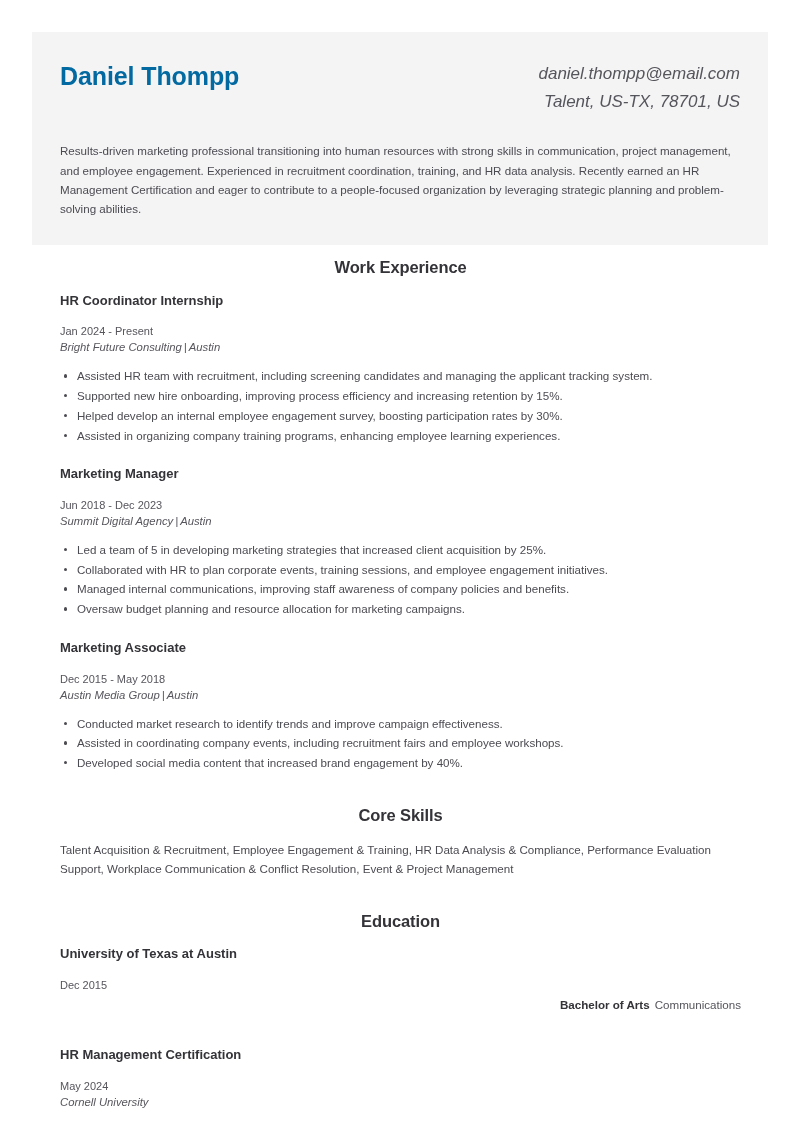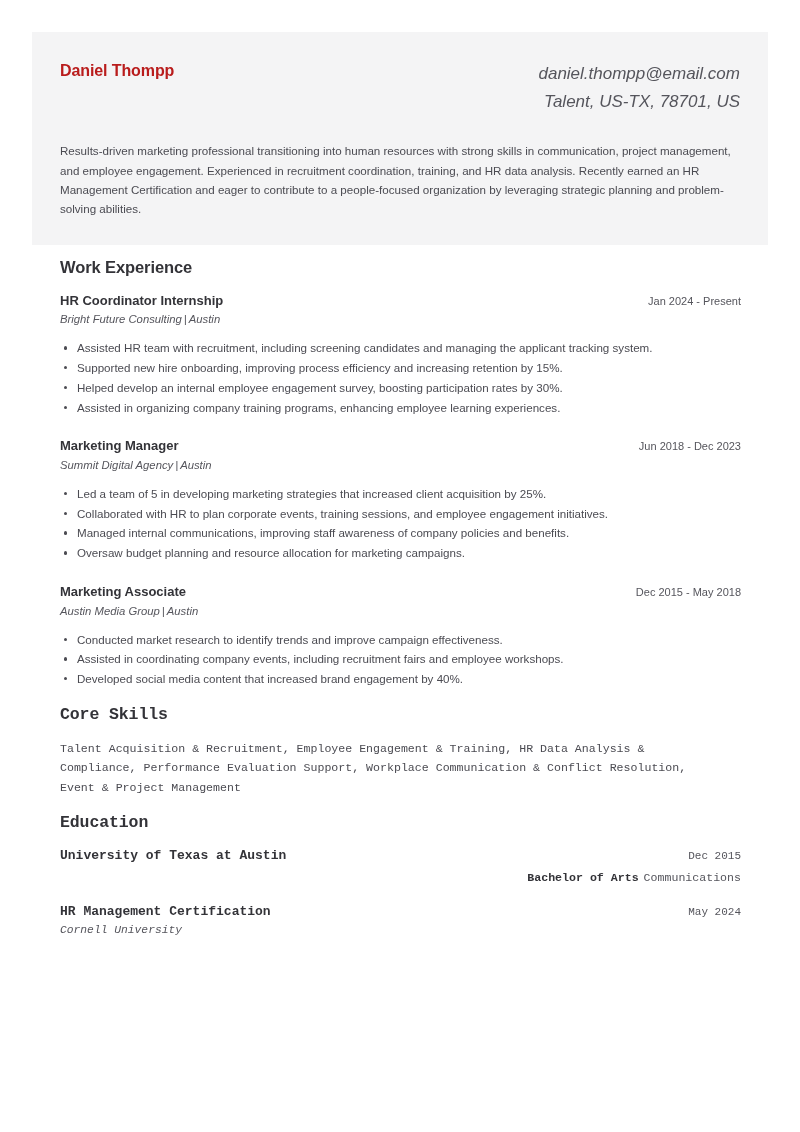--- a/index.html
+++ b/index.html
@@ -34,23 +34,23 @@
     box-sizing: border-box;
     padding: 28px 28px 26px 28px;
   }
   .header-top {
     display: flex;
     align-items: flex-start;
     justify-content: space-between;
     min-height: 52px;
   }
   .name {
-    font-size: 16px;
-    font-weight: bold;
-    color: #b91c1c;
+    font-size: 25px;
+    font-weight: bold;
+    color: #0369a1;
     letter-spacing: -0.1px;
     line-height: 1.15;
     margin: 0;
     padding-top: 2px;
   }
   .contact {
     text-align: right;
     font-style: italic;
     font-size: 17px;
     line-height: 1.62;
@@ -76,38 +76,39 @@
   .section {
     margin-bottom: 0;
   }
   .section-title {
     font-size: 16.5px;
     font-weight: bold;
     color: #333338;
     letter-spacing: -0.1px;
     margin: 0 0 14px 0;
     line-height: 1.2;
+    text-align: center;
   }
   .section + .section {
-    margin-top: 16px;
-    font-family: Liberation Mono, monospace;
+    margin-top: 33px;
   }
 
   
   .entry {
     margin-bottom: 0;
   }
   .entry + .entry {
     margin-top: 20px;
   }
   .entry-head {
     display: flex;
     align-items: baseline;
     justify-content: space-between;
     gap: 16px;
+    flex-direction: column;
   }
   .entry-title {
     font-size: 13px;
     font-weight: bold;
     color: #333338;
     line-height: 1.35;
   }
   .entry-date {
     font-size: 11px;
     color: #55555c;

